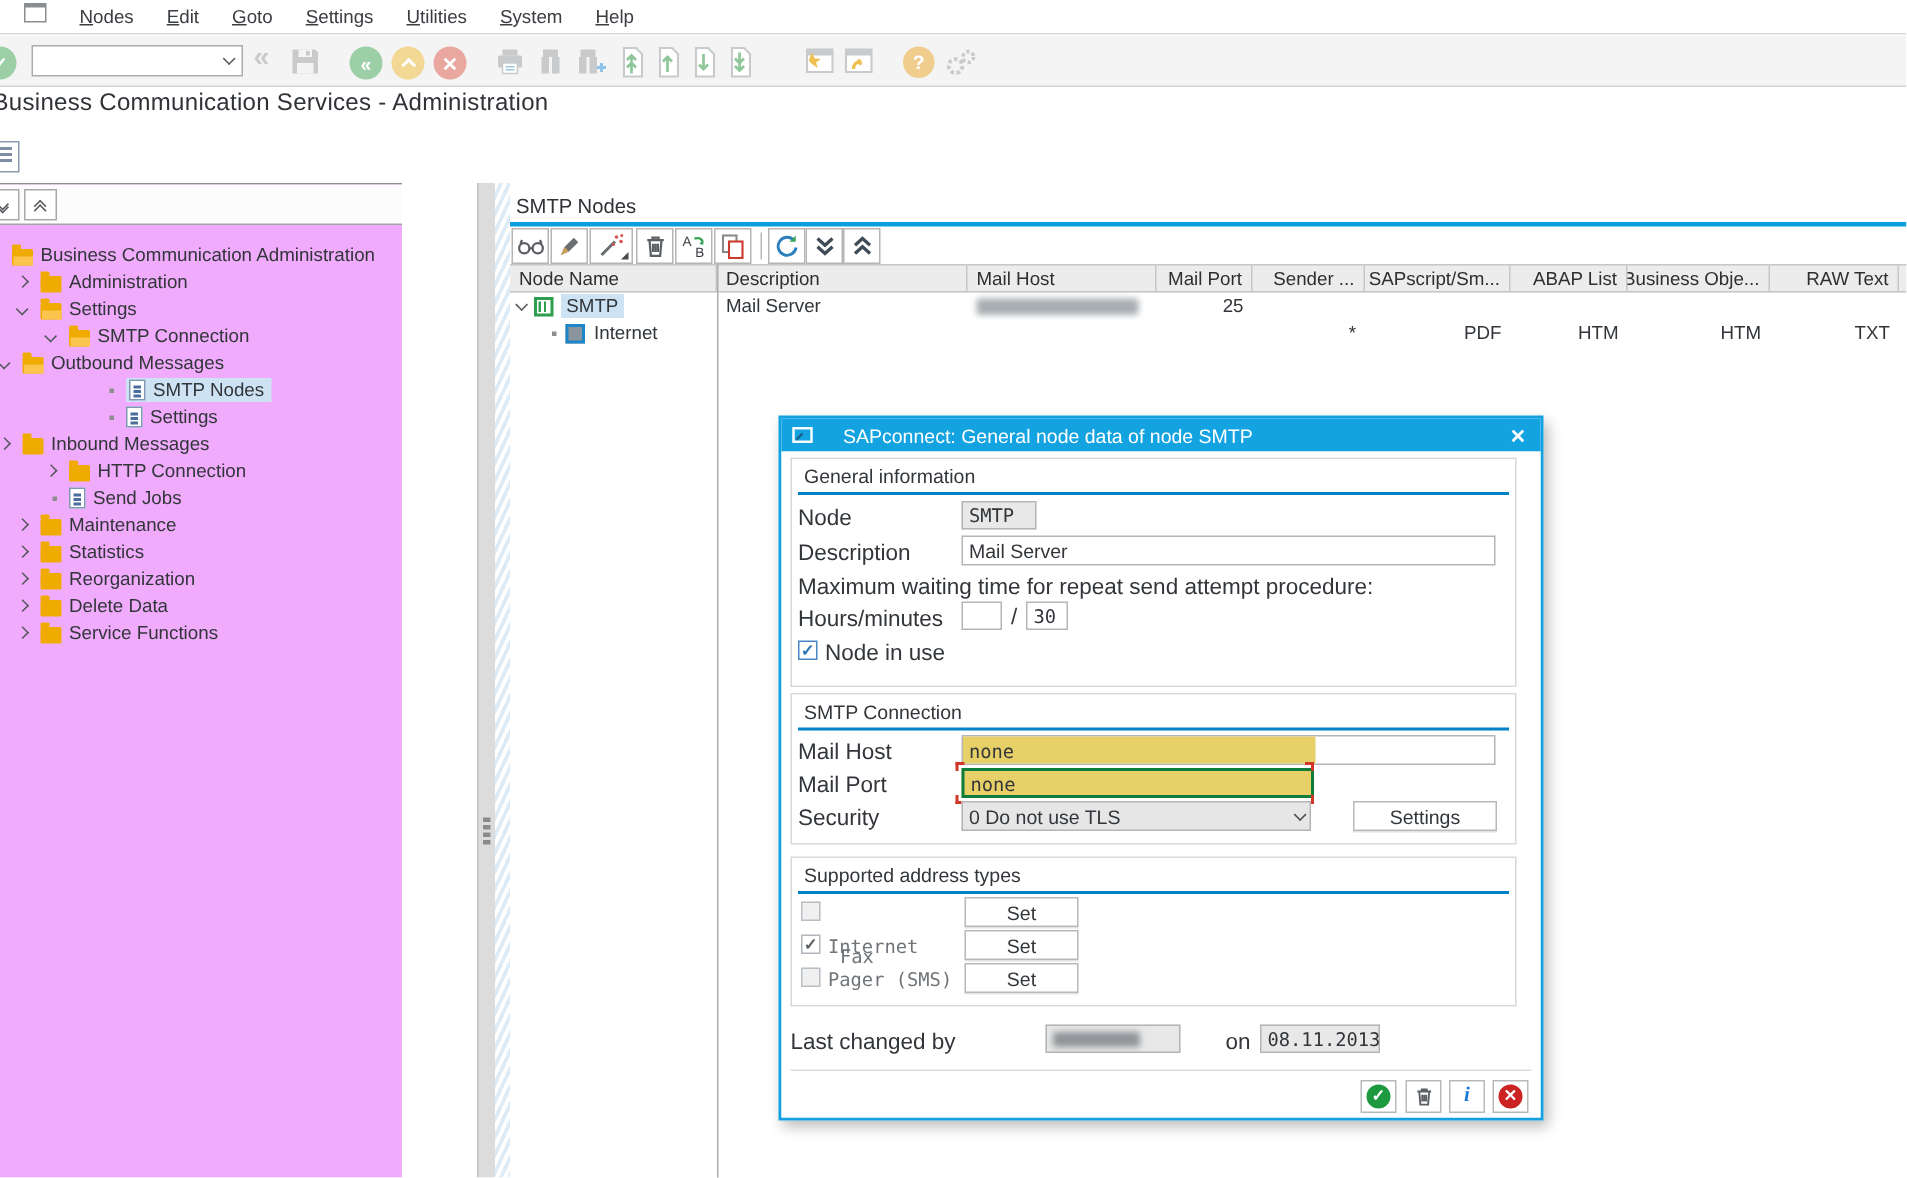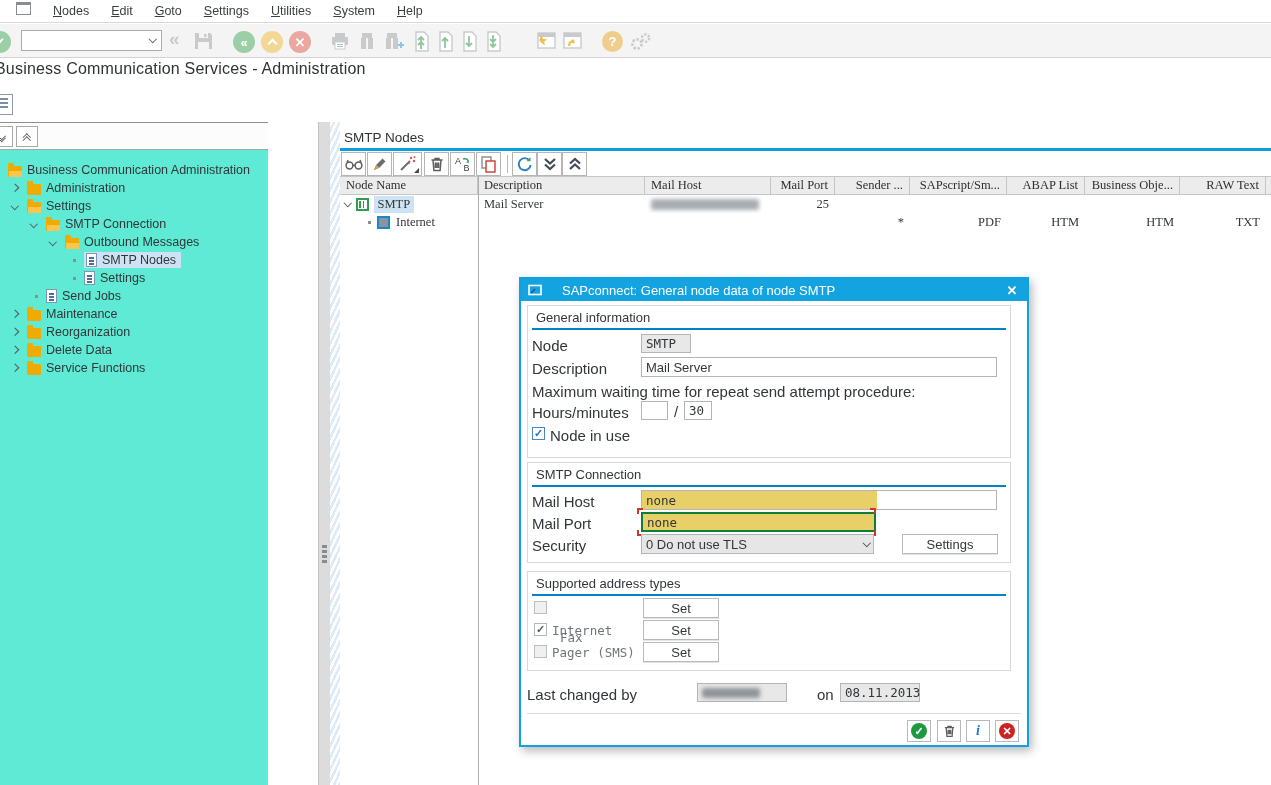--- a/index.html
+++ b/index.html
@@ -38,31 +38,31 @@
   .gico-fill { fill:#c9cacc; stroke:none; }
 
   
   #apptitle { position:absolute; left:-5px; top:60px; font-size:16px; color:#2f3237; letter-spacing:.2px; }
   #subdoc-icon { position:absolute; left:-3px; top:94px; width:16px; height:21px;
     background:#fff; border:1.5px solid #8a9bb0; }
   #subdoc-icon::before { content:""; position:absolute; left:2px; top:3px; width:8px; height:2px;
     background:#7d8ea5; box-shadow:0 4px 0 #7d8ea5, 0 8px 0 #7d8ea5; }
 
   
-  #treepanel { position:absolute; left:0; top:122px; width:268px; bottom:0; background:#5eead4;
+  #treepanel { position:absolute; left:0; top:122px; width:268px; bottom:0; background:#f0abfc;
     border-top:1px solid #8f8f8f; }
   #treehdr { position:relative; height:27px; background:#fcfcfc; border-bottom:1px solid #a5a5a5; overflow:hidden; }
   .thbtn { position:absolute; top:3px; width:22px; height:21px; background:#fff;
     border:1px solid #a9a9a9; display:flex; flex-direction:column; align-items:center; justify-content:center; gap:0; }
   .dblchev { display:flex; flex-direction:column; align-items:center; }
   .dblchev .chev { margin:-2px 0; }
   #tree { position:absolute; left:0; top:38px; right:0; bottom:0; }
   .trow { height:18px; display:flex; align-items:center; cursor:default; }
   .lv0 { padding-left:8px; } .lv1 { padding-left:12px; } .lv2 { padding-left:31px; }
-  .lv3 { padding-left:50px; } .lv4 { padding-left:69px; }
+  .lv3 { } .lv4 { padding-left:69px; }
   .slot { width:15px; display:flex; align-items:center; justify-content:flex-start; flex:none; }
   .dot { width:3px; height:3px; background:#8e8e8e; margin-left:4px; }
   .folder { width:14px; height:11px; background:#f0ab00; border-radius:1px; position:relative; flex:none; margin-top:2px; }
   .folder::before { content:""; position:absolute; top:-3px; left:0; width:6px; height:3px;
     background:#f0ab00; border-radius:1px 1px 0 0; }
   .folder.open::after { content:""; position:absolute; left:1px; bottom:0; width:13px; height:6px;
     background:#fbc54d; }
   .doc { width:11px; height:14px; background:#fff; border:1px solid #7d97b5; position:relative; flex:none; }
   .doc::before { content:""; position:absolute; left:2px; top:3px; width:5px; height:1.5px;
     background:#4a6f9e; box-shadow:0 3px 0 #4a6f9e, 0 6px 0 #4a6f9e; }
@@ -84,21 +84,21 @@
   #panelrule { position:absolute; left:0; top:26px; right:0; height:3px; background:#0a9ede; }
   .rtb { position:absolute; top:30px; width:25px; height:24px; background:#fff;
     border:1px solid #b5b5b5; display:flex; align-items:center; justify-content:center; }
   .sico { stroke:#5b5e63; fill:none; stroke-width:1.5; }
   #rtb-sep { position:absolute; top:33px; left:167px; width:1px; height:18px; background:#b9b9b9; }
   .corner-tri { position:absolute; right:2px; bottom:2px; width:0; height:0;
     border-left:5px solid transparent; border-bottom:5px solid #4a4a4a; }
 
   
   #ntable { position:absolute; left:0; top:54px; right:0; }
-  .tr { display:grid; grid-template-columns:138px 167px 126px 64px 75px 97px 78px 95px 86px 1fr; height:18px;font-family:Liberation Serif, serif; }
+  .tr { display:grid; grid-template-columns:138px 167px 126px 64px 75px 97px 78px 95px 86px 1fr; height:18px; }
   .tr.head { background:#ececec; border-top:1px solid #c6c6c6; border-bottom:1px solid #c6c6c6; height:19px; }
   .td { display:flex; align-items:center; padding:0 6px; white-space:nowrap; overflow:hidden; font-size:12.5px; }
   .head .td { border-right:1px solid #c6c6c6; color:#2f2f2f; }
   .td.r { justify-content:flex-end; }
   #colline { position:absolute; left:138px; top:54px; bottom:-631px; width:1px; background:#adadad; height:631px; }
   .nodeicon { width:13px; height:13px; border:2px solid #2f9e4e; background:#fff; flex:none; position:relative; }
   .nodeicon::before { content:""; position:absolute; inset:1px;
     background:repeating-linear-gradient(90deg,#2f9e4e 0 1.5px,transparent 1.5px 3.5px); }
   .inet { width:13px; height:13px; background:#8a949c; border:2px solid #1c86c8; flex:none; }
   .blur-blob { background:#a8adb1; filter:blur(2px); border-radius:2px; height:11px; width:108px; }
@@ -302,33 +302,54 @@
           <span class="tlabel">SMTP Nodes</span>
         </span>
       </div>
     <div class="trow lv4">
         <span class="slot">
           <span class="dot"></span>
         </span>
         <span class="doc"></span>
         <span class="tlabel">Settings</span>
       </div>
+    <div class="trow lv3">
+        <span class="slot">
+          <span class="chev right sm"></span>
+        </span>
+        <span class="folder"></span>
+        <span class="tlabel">Inbound Messages</span>
+      </div>
+    <div class="trow lv2">
+        <span class="slot">
+          <span class="chev right sm"></span>
+        </span>
+        <span class="folder"></span>
+        <span class="tlabel">HTTP Connection</span>
+      </div>
     <div class="trow lv2">
         <span class="slot">
           <span class="dot"></span>
         </span>
         <span class="doc"></span>
         <span class="tlabel">Send Jobs</span>
       </div>
     <div class="trow lv1">
         <span class="slot">
           <span class="chev right sm"></span>
         </span>
         <span class="folder"></span>
         <span class="tlabel">Maintenance</span>
+      </div>
+    <div class="trow lv1">
+        <span class="slot">
+          <span class="chev right sm"></span>
+        </span>
+        <span class="folder"></span>
+        <span class="tlabel">Statistics</span>
       </div>
     <div class="trow lv1">
         <span class="slot">
           <span class="chev right sm"></span>
         </span>
         <span class="folder"></span>
         <span class="tlabel">Reorganization</span>
       </div>
     <div class="trow lv1">
         <span class="slot">

